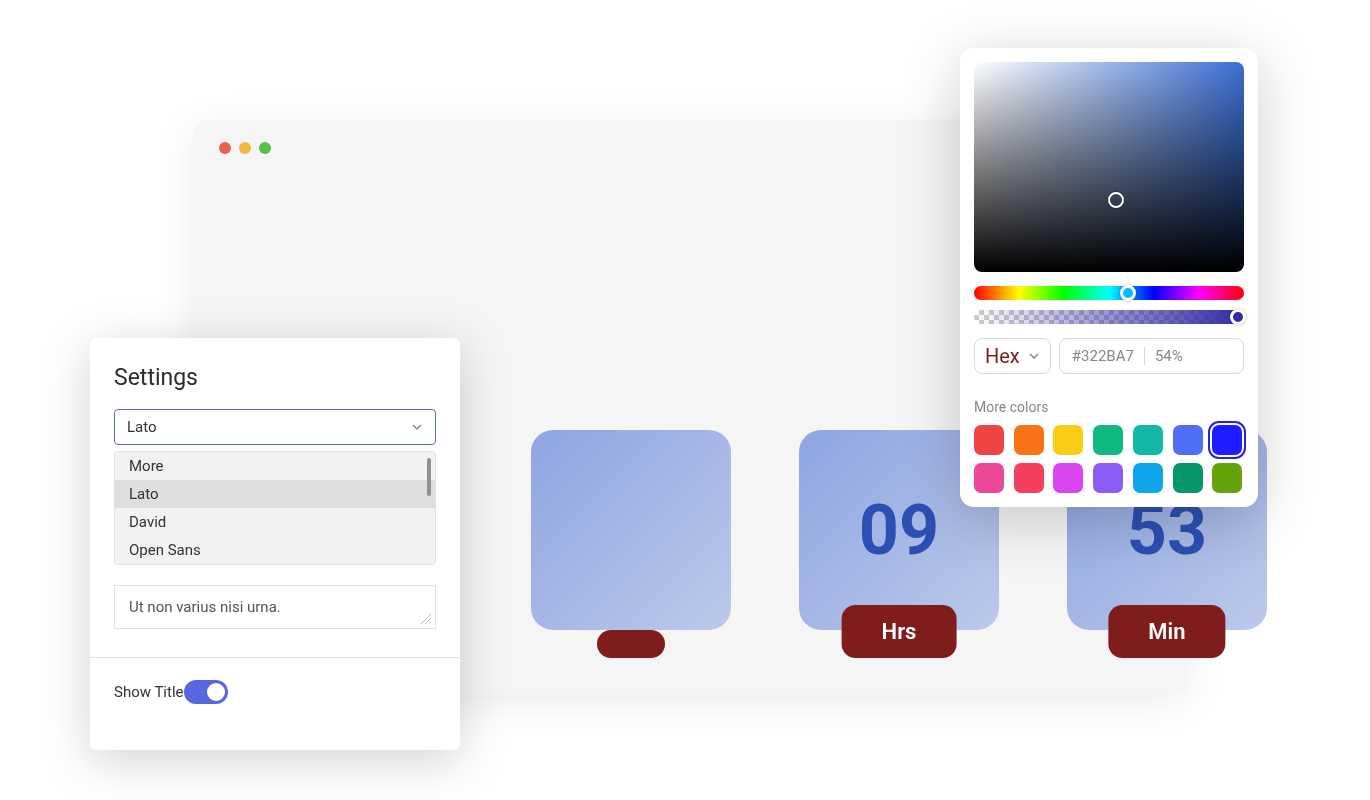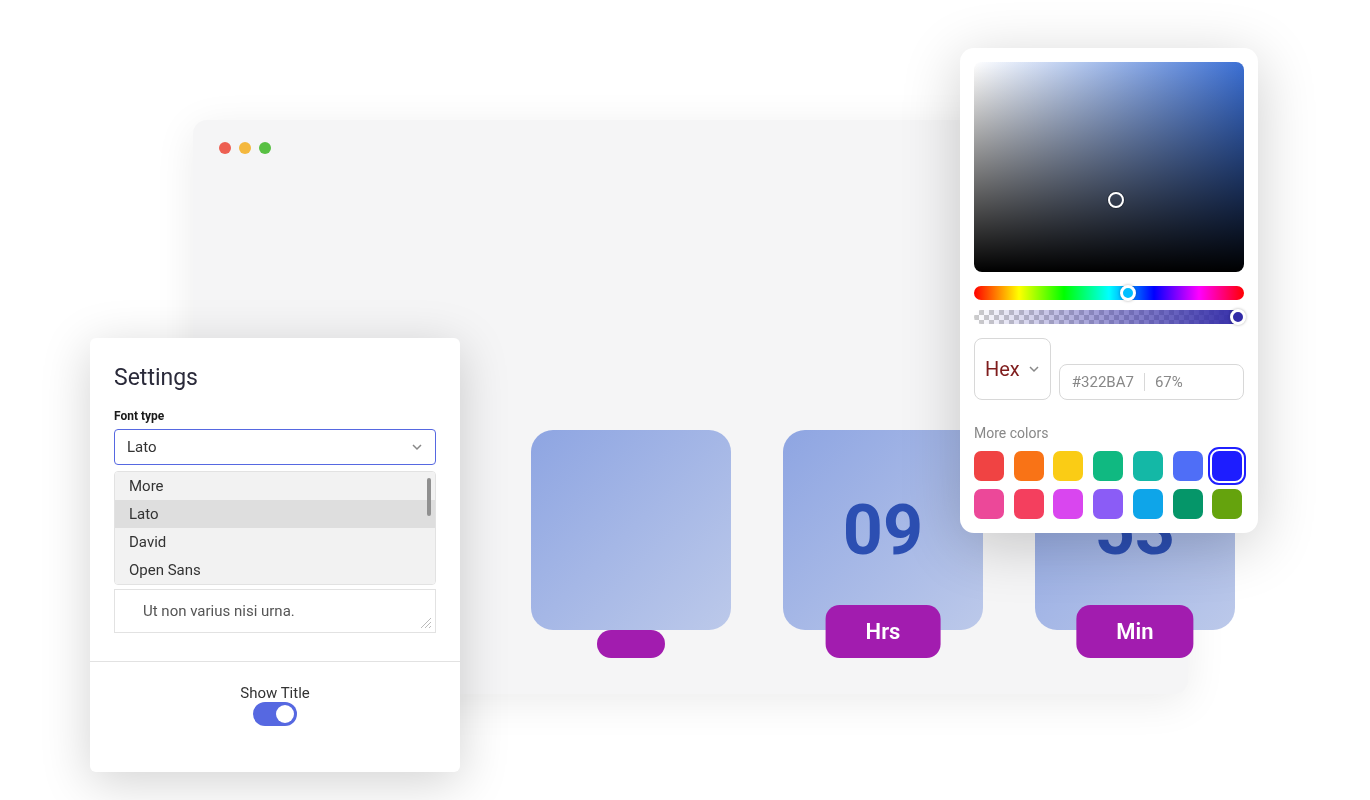--- a/index.html
+++ b/index.html
@@ -34,21 +34,21 @@
 .light.red { background: #ed5f52; }
 .light.yellow { background: #f4b83e; }
 .light.green { background: #58c043; }
 
 
 .countdown {
   position: absolute;
   top: 310px;
   left: 338px;
   display: flex;
-  gap: 52px;
+  gap: 68px;
 }
 .tile {
   width: 200px;
   position: relative;
 }
 .tile-card {
   width: 200px;
   height: 200px;
   border-radius: 22px;
   background: linear-gradient(135deg, #8ea5e2 0%, #bcc9ea 100%);
@@ -59,21 +59,21 @@
 .tile-number {
   font-size: 70px;
   font-weight: 700;
   color: #2c4fb2;
 }
 .tile-label {
   position: absolute;
   bottom: -28px;
   left: 50%;
   transform: translateX(-50%);
-  background: #a21caf;
+  background: #7f1d1d;
   color: #fff;
   font-size: 22px;
   font-weight: 600;
   padding: 14px 40px;
   border-radius: 14px;
 }
 .tile.first .tile-label { width: 68px; padding: 14px 0; }
 
 
 .settings-panel {
@@ -129,24 +129,24 @@
 .dropdown-scrollbar {
   position: absolute;
   right: 4px;
   top: 6px;
   width: 4px;
   height: 38px;
   background: #909090;
   border-radius: 2px;
 }
 .textarea-box {
-  margin-top: 4px;
+  margin-top: 20px;
   border: 1px solid #e2e2e2;
   border-radius: 0;
-  padding: 12px 28px;
+  padding: 12px 14px;
   font-size: 15px;
   color: #555;
   position: relative;
   min-height: 44px;
 }
 .resize-handle {
   position: absolute;
   right: 4px;
   bottom: 4px;
   width: 10px;
@@ -155,21 +155,20 @@
 .divider {
   height: 1px;
   background: #e2e2e2;
   margin: 28px -24px 22px -24px;
 }
 .toggle-row {
   display: flex;
   justify-content: flex-start;
   align-items: center;
   margin-bottom: 22px;
-  flex-direction: column;
 }
 .toggle-label {
   font-size: 15px;
   color: #333;
 }
 .toggle {
   width: 44px;
   height: 24px;
   background: #5668e1;
   border-radius: 12px;
@@ -273,21 +272,20 @@
 }
 .hex-box {
   flex: 1;
   border: 1px solid #d8d8d8;
   border-radius: 8px;
   padding: 8px 12px;
   display: flex;
   align-items: center;
   color: #888;
   font-size: 15px;
-  margin-top: 26px;
 }
 .hex-divider {
   width: 1px;
   height: 18px;
   background: #d8d8d8;
   margin: 0 10px;
 }
 .more-colors-label {
   margin-top: 25px;
   font-size: 14px;
@@ -336,21 +334,20 @@
       <div class="tile-card">
         <span class="tile-number">53</span>
       </div>
       <div class="tile-label">Min</div>
     </div>
   </div>
 </div>
 
 <div class="settings-panel">
   <div class="settings-title">Settings</div>
-  <div class="field-label">Font type</div>
   <div class="select-box">
     <span>Lato</span>
     <svg class="chevron" viewBox="0 0 12 12">
         <path d="M2 4l4 4 4-4" stroke="#888" stroke-width="1.5" fill="none"></path>
       </svg>
   </div>
   <div class="dropdown-list">
     <div class="dropdown-item">More</div>
     <div class="dropdown-item selected">Lato</div>
     <div class="dropdown-item">David</div>
@@ -385,21 +382,21 @@
   <div class="color-inputs">
     <div class="format-select">
       <span>Hex</span>
       <svg class="chevron" viewBox="0 0 12 12">
           <path d="M2 4l4 4 4-4" stroke="#888" stroke-width="1.5" fill="none"></path>
         </svg>
     </div>
     <div class="hex-box">
       <span>#322BA7</span>
       <div class="hex-divider"></div>
-      <span>67%</span>
+      <span>54%</span>
     </div>
   </div>
   <div class="more-colors-label">More colors</div>
   <div class="swatches" id="swatches">
       <div class="swatch" style="background: rgb(240, 67, 67);"></div>
       <div class="swatch" style="background: rgb(249, 115, 22);"></div>
       <div class="swatch" style="background: rgb(250, 204, 21);"></div>
       <div class="swatch" style="background: rgb(16, 185, 129);"></div>
       <div class="swatch" style="background: rgb(20, 184, 166);"></div>
       <div class="swatch" style="background: rgb(79, 110, 247);"></div>

